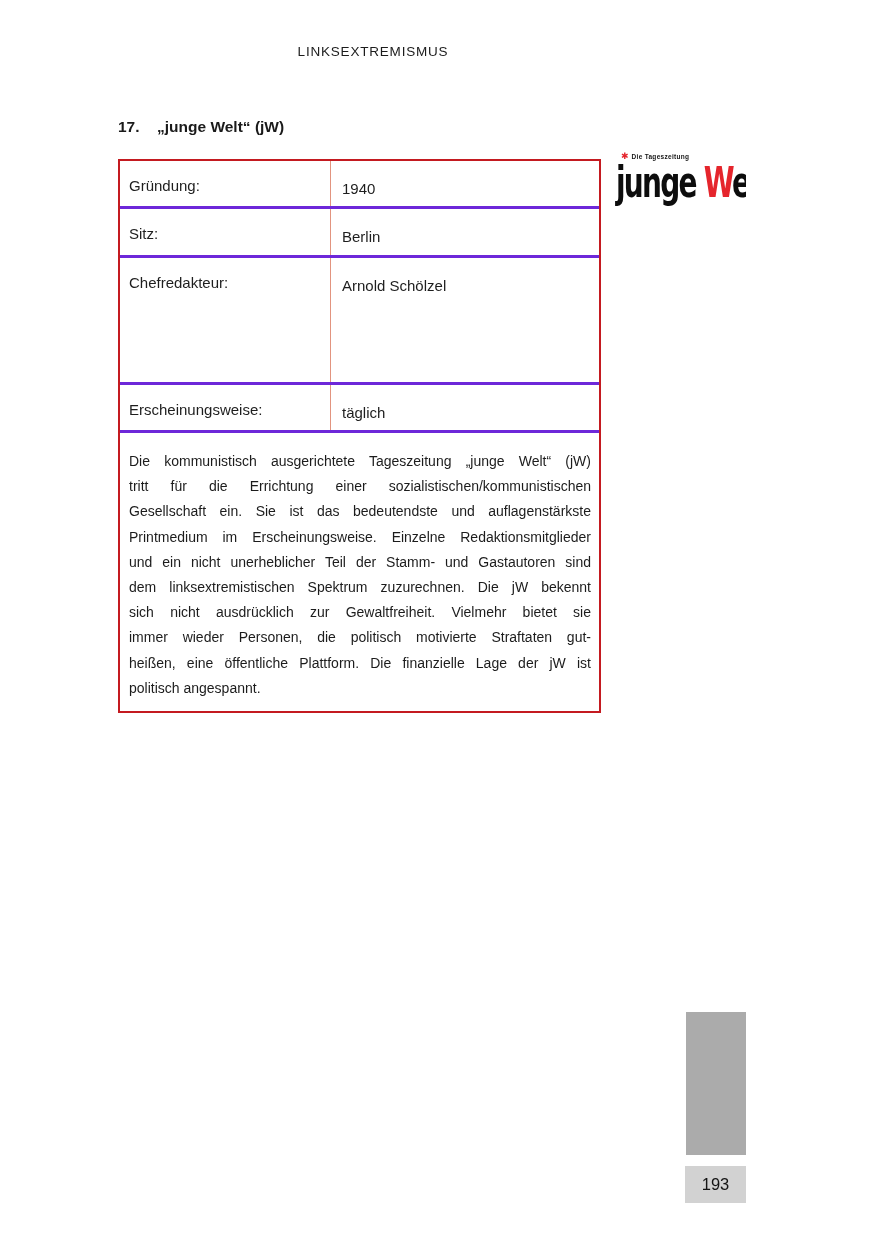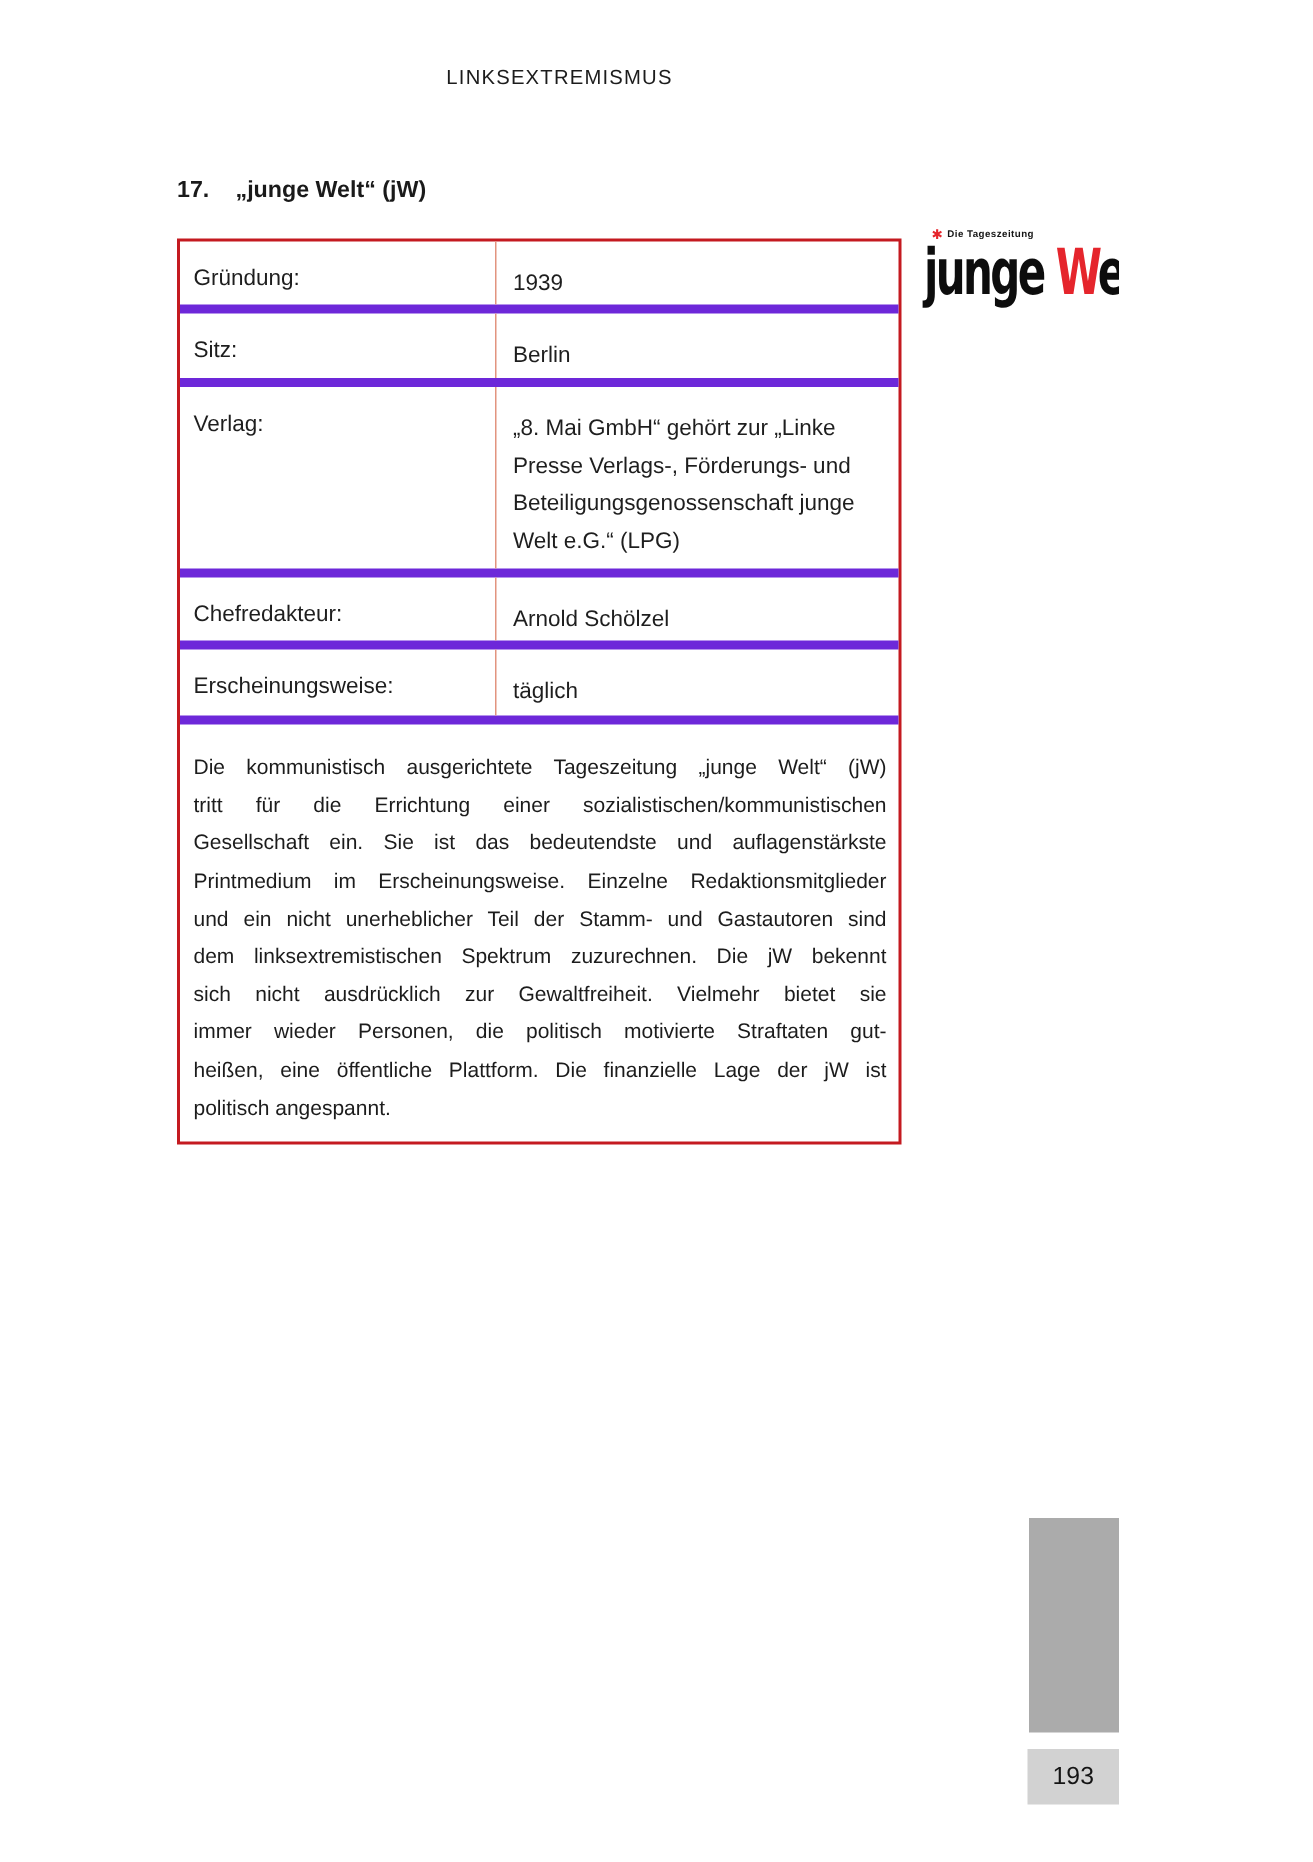--- a/index.html
+++ b/index.html
@@ -61,21 +61,21 @@
     position: absolute;
     left: 118px;
     top: 159px;
     width: 483px;
     border: 2px solid #c41a20;
     box-sizing: border-box;
     background: #ffffff;
   }
   .irow {
     display: flex;
-    border-bottom: 6px solid #6d28d9;
+    border-bottom: 3px solid #6d28d9;
     box-sizing: border-box;
   }
   .irow:nth-child(1) { height: 48px; }
   .irow:nth-child(2) { height: 49px; }
   .irow:nth-child(3) { height: 127px; }
   .irow:nth-child(4) { height: 48px; }
   .irow:nth-child(5) { height: 50px; }
   .cell-label {
     width: 211px;
     border-right: 1px solid #e2947f;
@@ -145,29 +145,25 @@
     <div class="logo-top">
       <span class="logo-star">✱</span>
       <span class="logo-tagline">Die Tageszeitung</span>
     </div>
     <div class="logo-main"><span>junge </span><span class="logo-red">W</span><span>elt</span></div>
   </div>
 
   <div class="infobox">
     <div class="irow">
       <div class="cell-label">Gründung:</div>
-      <div class="cell-value">1939</div>
+      <div class="cell-value">1940</div>
     </div>
     <div class="irow">
       <div class="cell-label">Sitz:</div>
       <div class="cell-value">Berlin</div>
-    </div>
-    <div class="irow">
-      <div class="cell-label">Verlag:</div>
-      <div class="cell-value">„8. Mai GmbH“ gehört zur „Linke Presse Verlags-, Förderungs- und Beteiligungsgenossenschaft junge Welt e.G.“ (LPG)</div>
     </div>
     <div class="irow">
       <div class="cell-label">Chefredakteur:</div>
       <div class="cell-value">Arnold Schölzel</div>
     </div>
     <div class="irow">
       <div class="cell-label">Erscheinungsweise:</div>
       <div class="cell-value">täglich</div>
     </div>
     <div class="desc">

